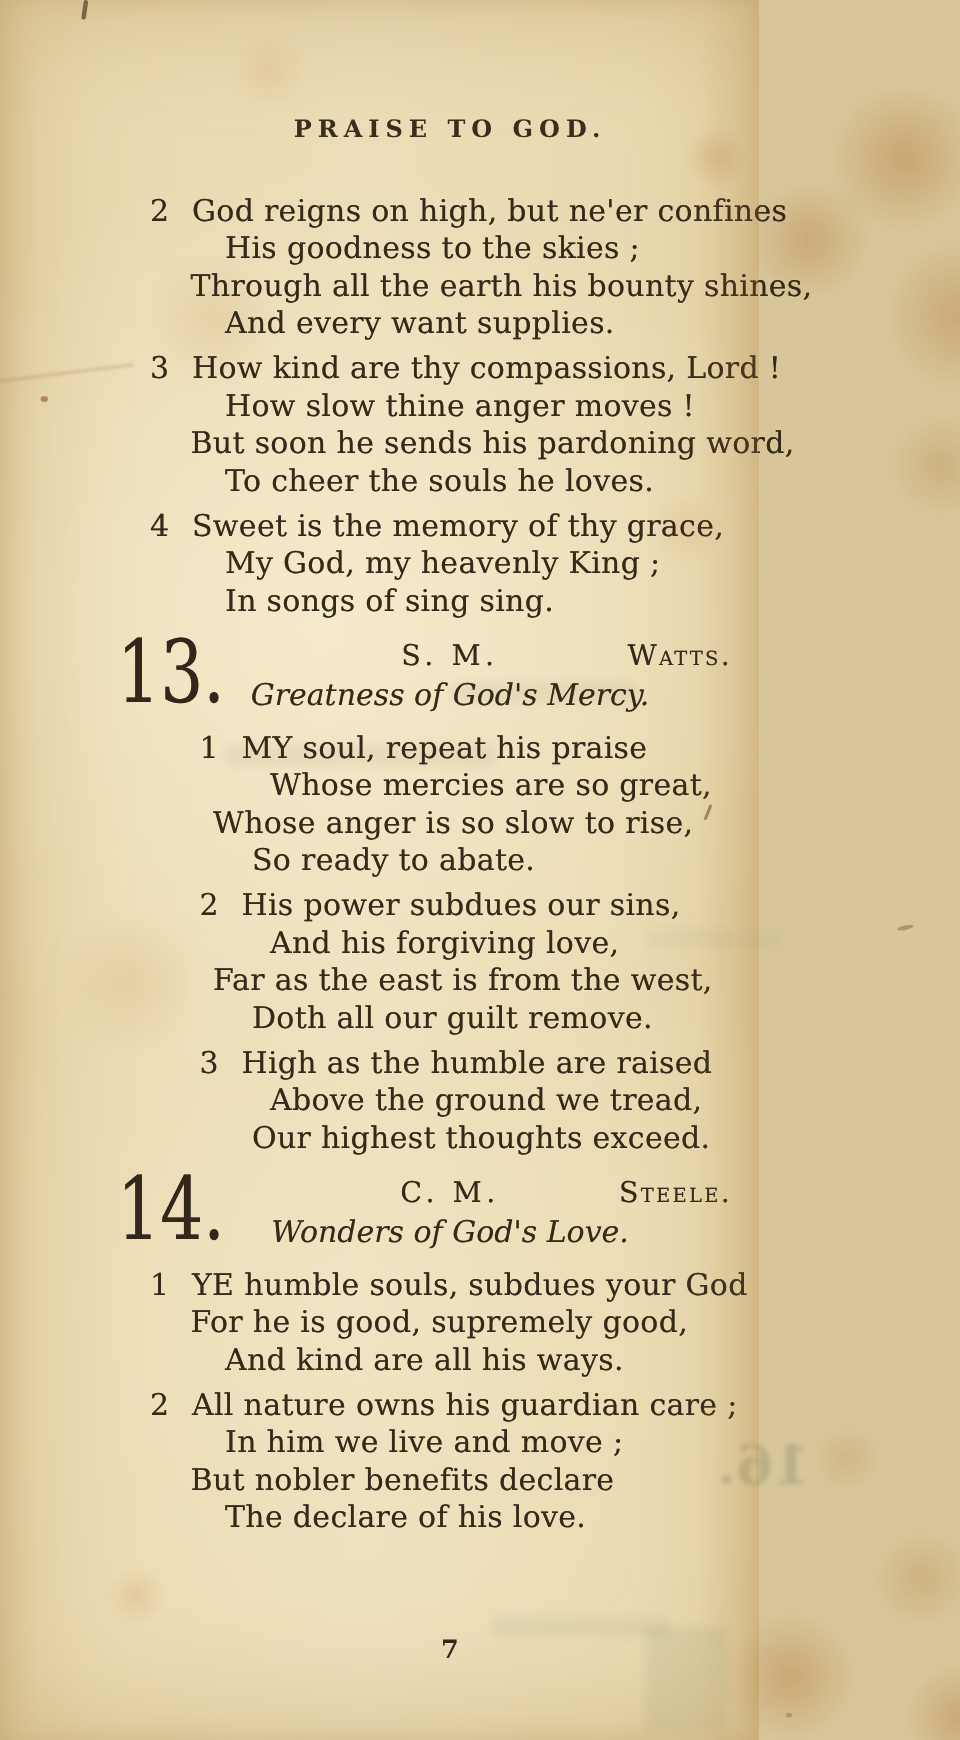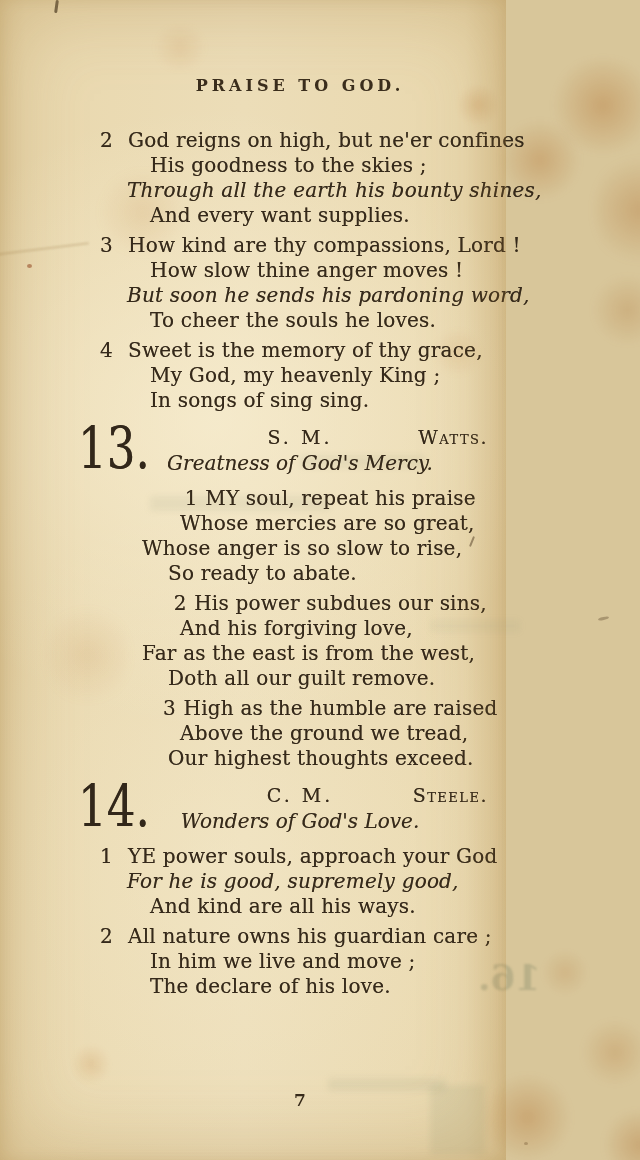--- a/index.html
+++ b/index.html
@@ -57,23 +57,23 @@
   .running-header{
     margin-top:76px;text-align:center;font-size:16px;font-weight:bold;
     letter-spacing:4px;color:#3b2e1d;
   }
   .verses-start{margin-top:33px;}
   .verse{margin-bottom:5px;}
   .vl{white-space:nowrap;font-size:20px;line-height:25px;letter-spacing:.2px;text-shadow:0 0 .4px rgba(53,41,26,.6);}
   .vnum{display:inline-block;width:28px;font-size:20px;}
   .cm .vl1{margin-left:60px;}
   .cm .vl2{margin-left:110px;}
-  .cm .vl3{margin-left:87px;font-style:italic;}
+  .cm .vl3{margin-left:87px;}
   .cm .vl4{margin-left:110px;}
-  .sm .vl1{margin-left:53px;text-align:center;}
+  .sm .vl1{margin-left:93px;}
   .sm .vl2{margin-left:140px;}
   .sm .vl3{margin-left:102px;}
   .sm .vl4{margin-left:128px;}
   .hymn{margin-top:12px;}
   .hymn-heading{position:relative;margin-bottom:9px;}
   .hymn-number{
     position:absolute;left:38px;top:2px;font-size:58px;line-height:42px;
     transform:scaleX(.78);transform-origin:left top;color:#32271a;
     text-shadow:0 0 .5px rgba(50,39,26,.7);
   }
@@ -170,27 +170,28 @@
     </div>
 
     <div class="hymn">
       <div class="hymn-heading">
         <div class="hymn-number">14.</div>
         <div class="hymn-meter">C. M.</div>
         <div class="hymn-author">Steele.</div>
         <div class="hymn-subtitle">Wonders of God's Love.</div>
       </div>
       <div class="verse cm">
-        <div class="vl vl1"><span class="vnum">1</span><span>YE power souls, approach your God</span></div>
+        <div class="vl vl1"><span class="vnum">1</span><span>YE humble souls, subdues your God</span></div>
         <div class="vl vl3">For he is good, supremely good,</div>
         <div class="vl vl4">And kind are all his ways.</div>
       </div>
       <div class="verse cm">
         <div class="vl vl1"><span class="vnum">2</span><span>All nature owns his guardian care ;</span></div>
         <div class="vl vl2">In him we live and move ;</div>
+        <div class="vl vl3">But nobler benefits declare</div>
         <div class="vl vl4">The declare of his love.</div>
       </div>
     </div>
 
   </div>
 
   <div class="page-number">7</div>
 
 </div>
 

